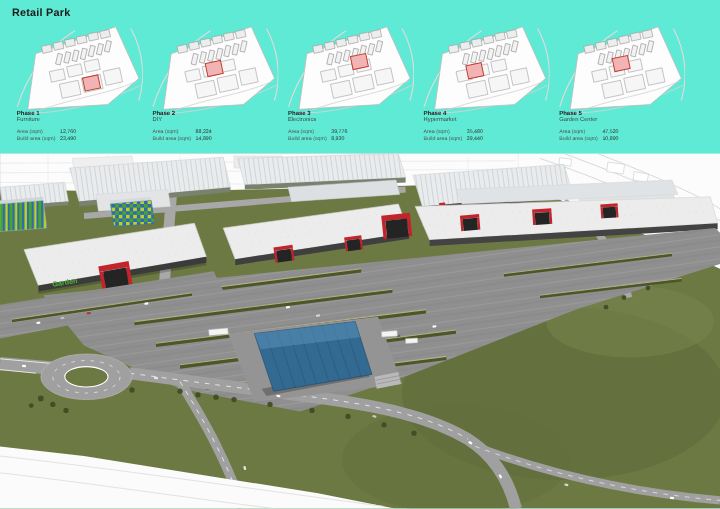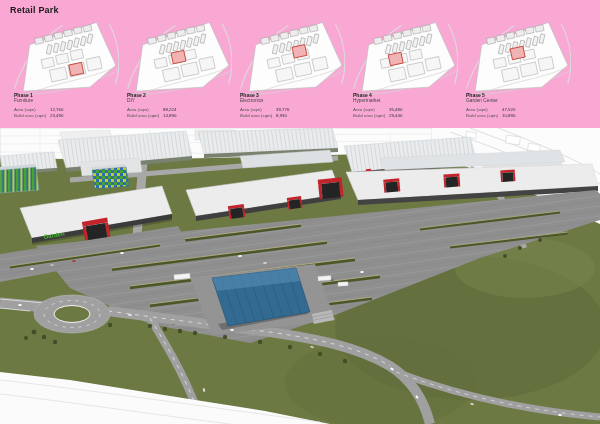--- a/index.html
+++ b/index.html
@@ -1,16 +1,16 @@
 <!DOCTYPE html>
 <html><head>
 <meta charset="utf-8">
 <style>
   html,body{margin:0;padding:0;background:#fff;}
-  .page{position:relative;width:600px;height:424px;background:#f9a8d4;overflow:hidden;
+  .page{position:relative;width:600px;height:424px;background:#5eead4;overflow:hidden;
         font-family:"Liberation Sans",sans-serif;}
   .title{position:absolute;left:10px;top:5px;font-size:9px;font-weight:bold;color:#1a1a1a;letter-spacing:.2px;}
   .phases{position:absolute;left:6px;top:20px;display:flex;}
   .card{position:relative;width:113px;height:104px;}
   .card svg{display:block;width:113px;height:104px;}
   .ptext{position:absolute;left:8px;bottom:6px;line-height:1.25;color:#333;}
   .pname{font-size:5px;font-weight:bold;color:#222;}
   .pcat{font-size:4.8px;color:#444;margin-bottom:3px;}
   .prow{font-size:4.4px;color:#555;display:flex;}
   .plabel{width:36px;}

